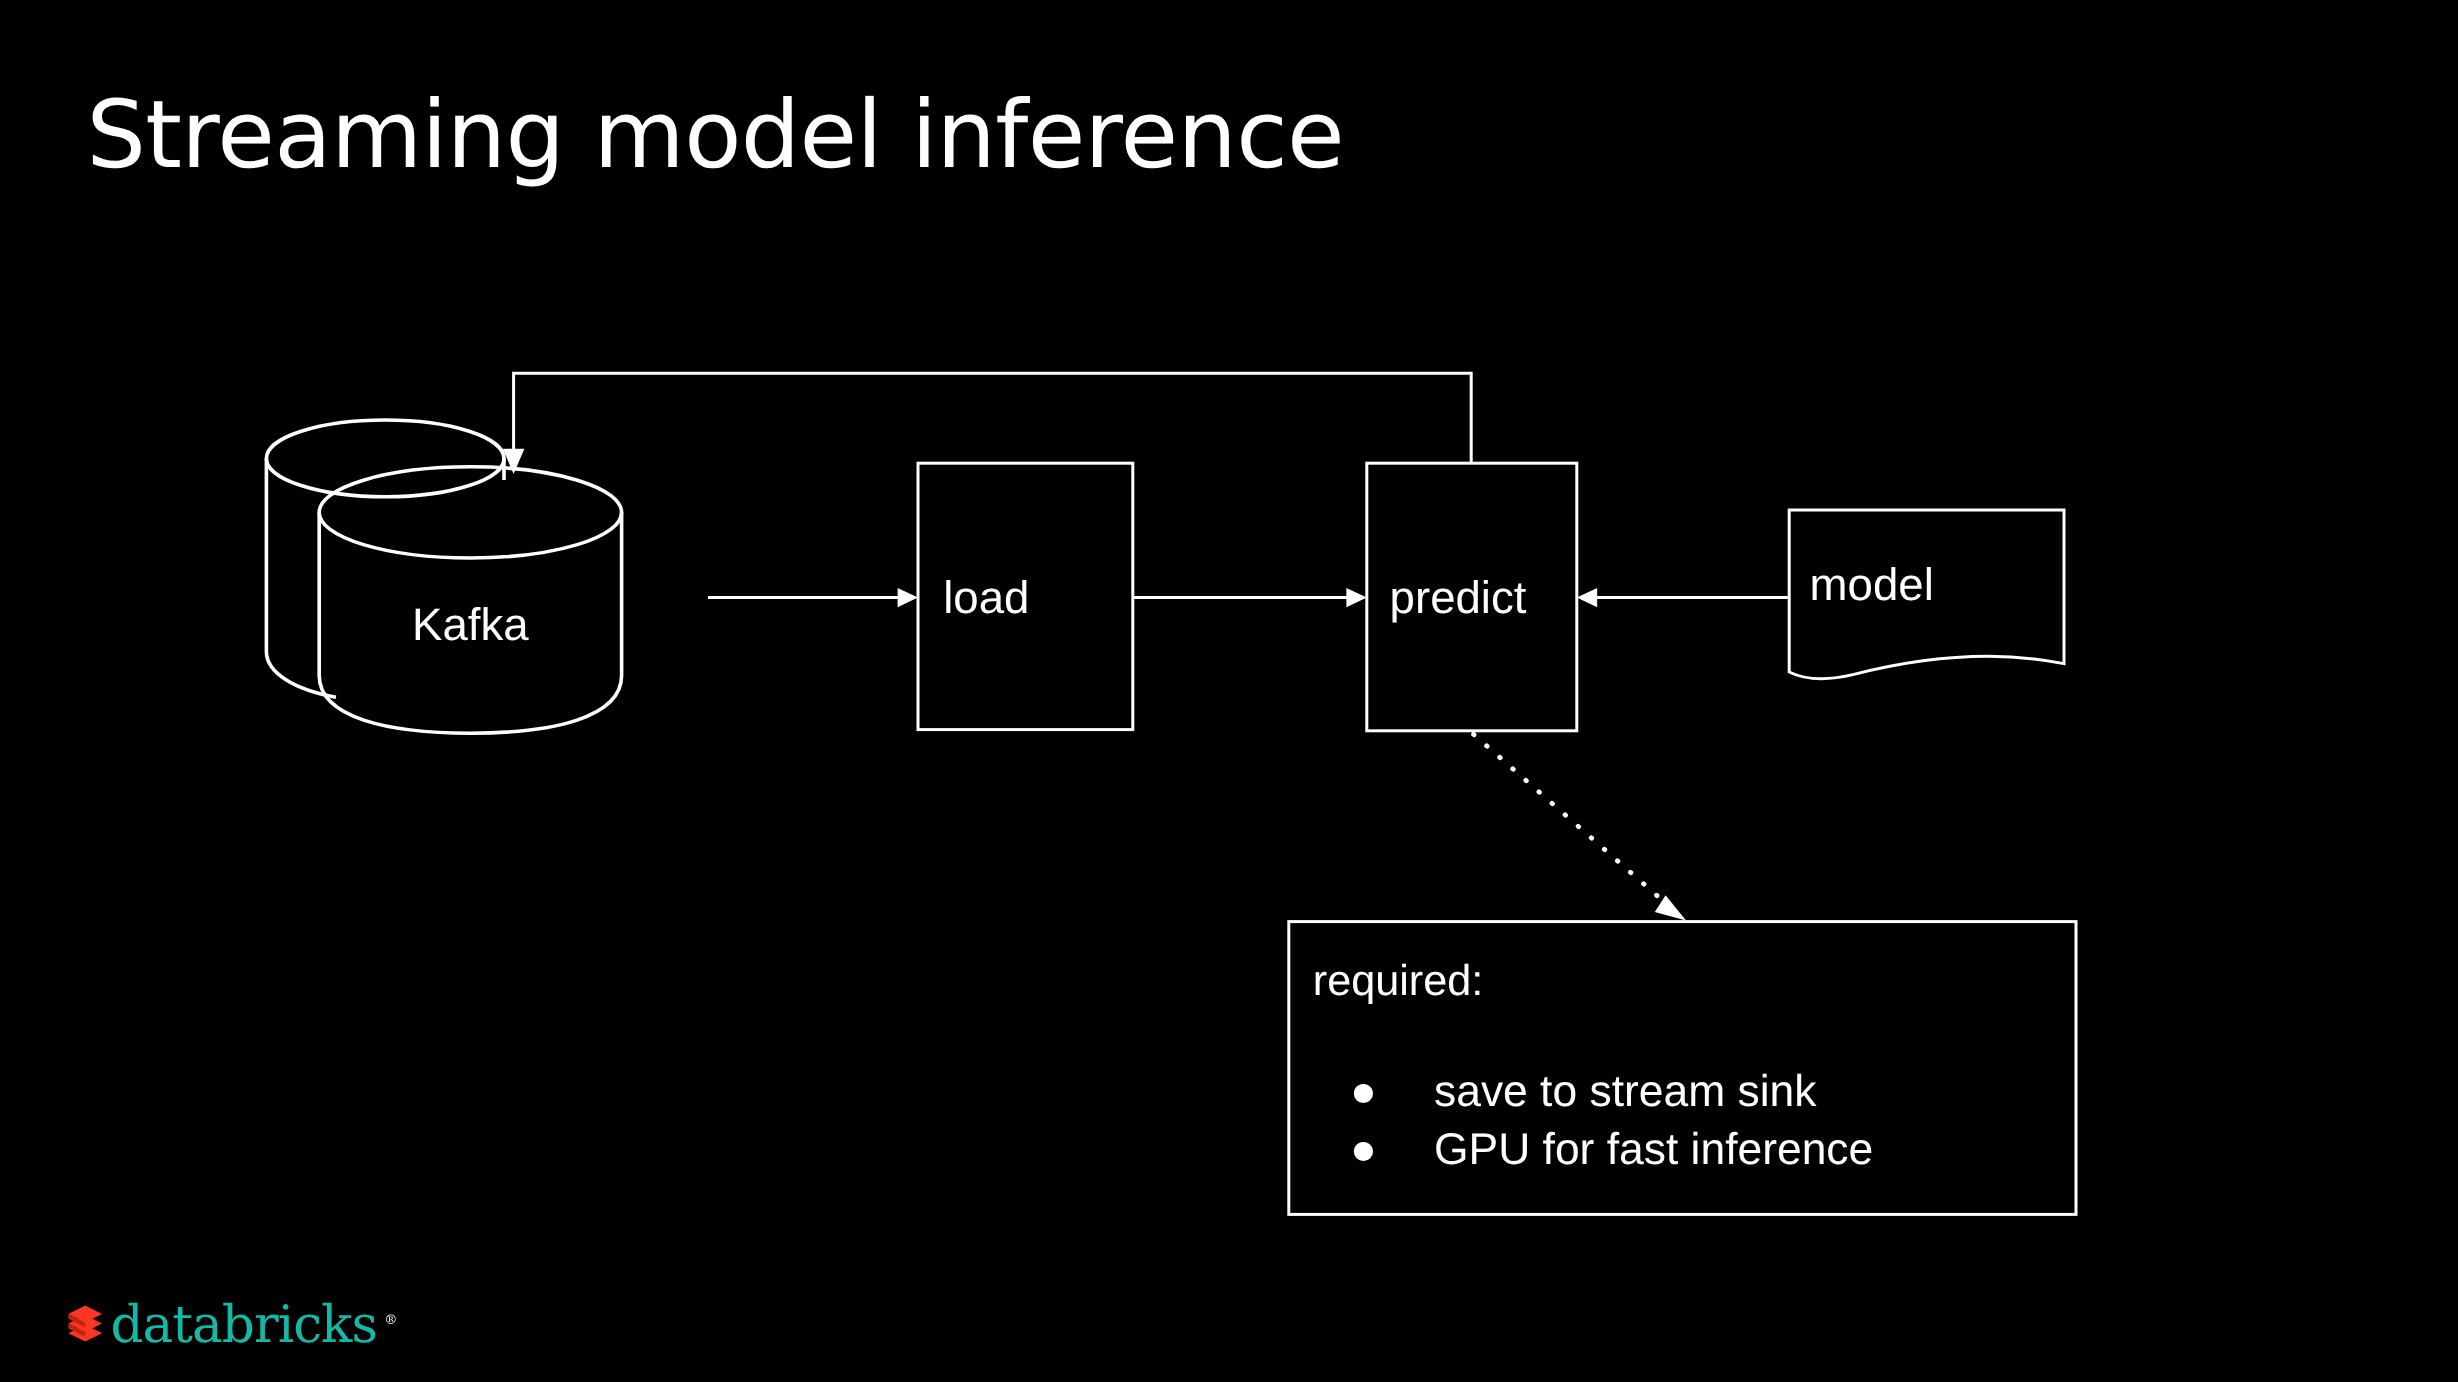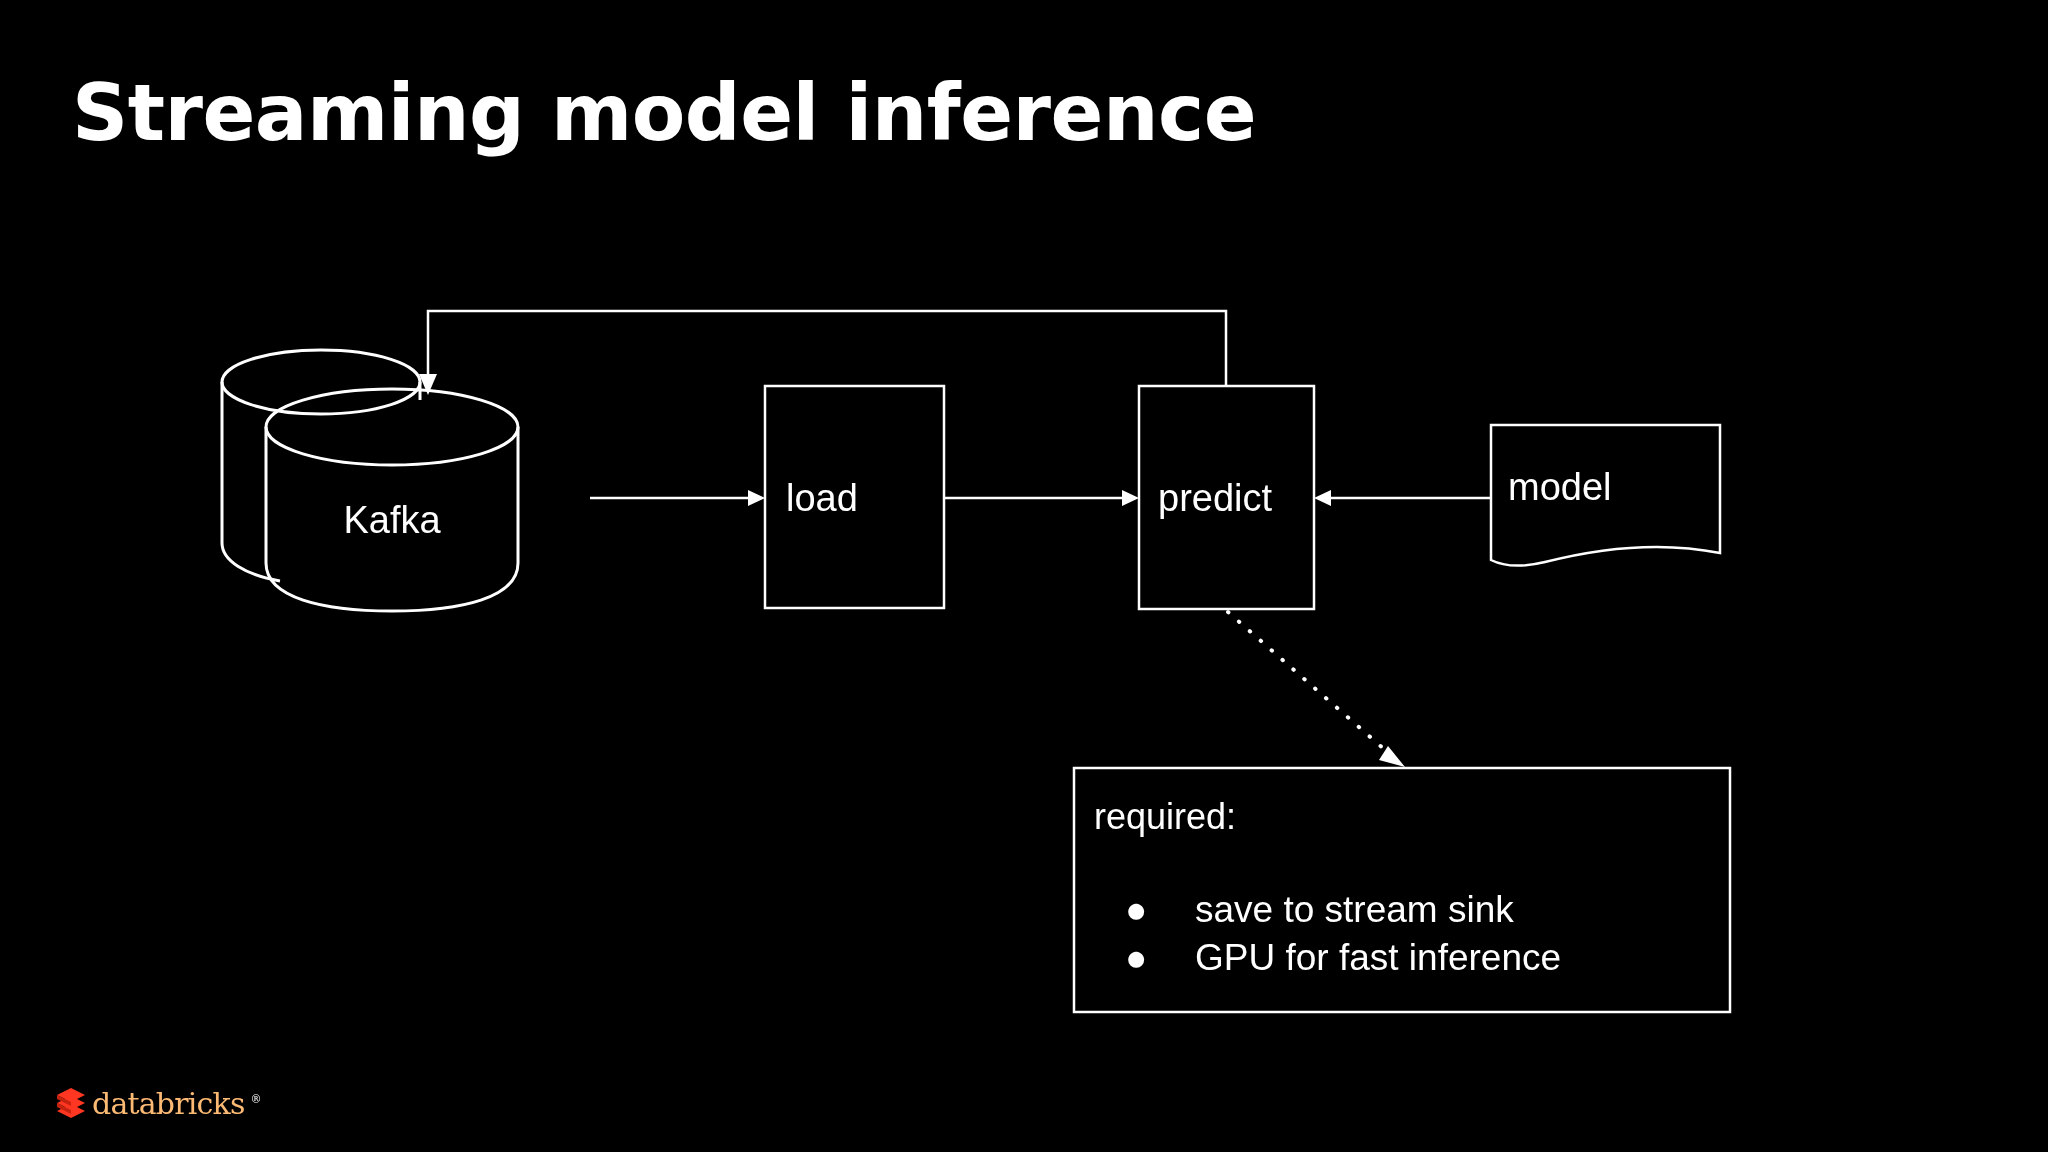--- a/index.html
+++ b/index.html
@@ -20,21 +20,21 @@
     left: 0; top: 0;
     width: 2048px;
     height: 1152px;
     background: #000000;
   }
   #slide-title {
     position: absolute;
     left: 72px;
     top: 68px;
     font-family: "DejaVu Sans", sans-serif;
-    font-weight: 700;
+    font-weight: 400;
     font-size: 78px;
     line-height: 90px;
     letter-spacing: -0.5px;
     color: #ffffff;
     white-space: nowrap;
   }
   #diagram-svg {
     position: absolute;
     left: 0;
     top: 0;
@@ -85,24 +85,24 @@
     align-items: center;
     gap: 6px;
   }
   #brand-mark {
     width: 30px;
     height: 34px;
     display: block;
   }
   #brand-word {
     font-family: "DejaVu Serif", serif;
-    font-size: 30px;
+    font-size: 43px;
     font-weight: 400;
     letter-spacing: -0.8px;
-    color: #fdba74;
+    color: #14b8a6;
     line-height: 34px;
   }
   #brand-tm {
     font-family: "DejaVu Serif", serif;
     font-size: 11px;
     color: #ffffff;
     align-self: flex-start;
     margin-top: 6px;
   }
 </style>

